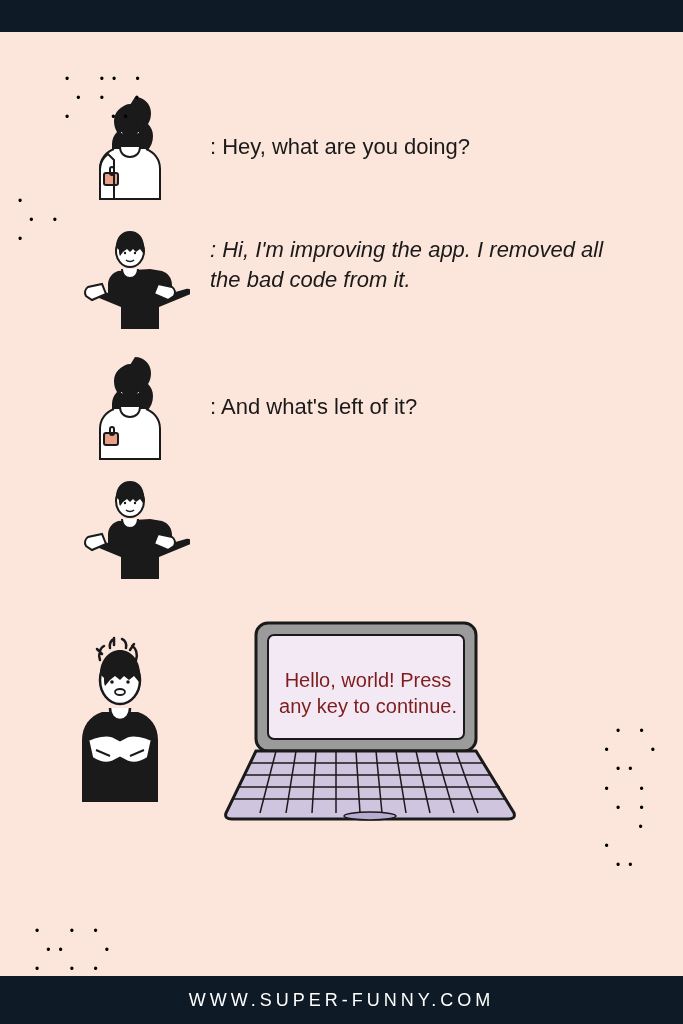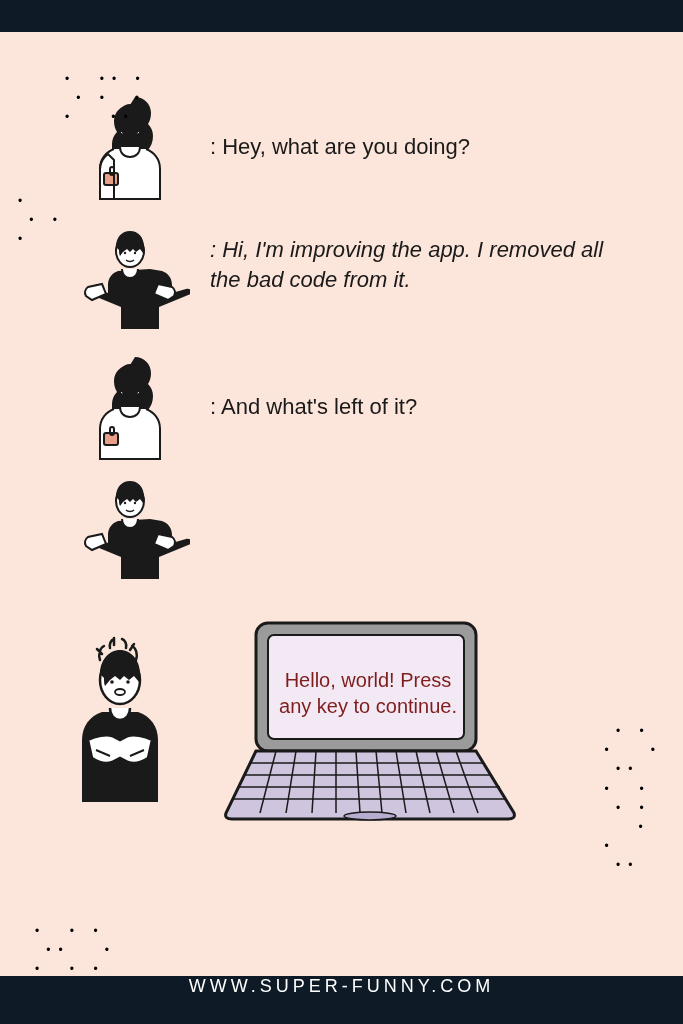--- a/index.html
+++ b/index.html
@@ -15,20 +15,21 @@
     position: absolute;
     left: 0; right: 0;
     height: 32px;
     background: #0e1a26;
   }
   .topbar { top: 0; }
   .botbar {
     bottom: 0;
     height: 48px;
     display: flex;
+    align-items: center;
     justify-content: center;
     color: #fff;
     letter-spacing: 4px;
     font-size: 18px;
     font-weight: 400;
   }
   .content {
     position: absolute;
     top: 32px;
     left: 0;

